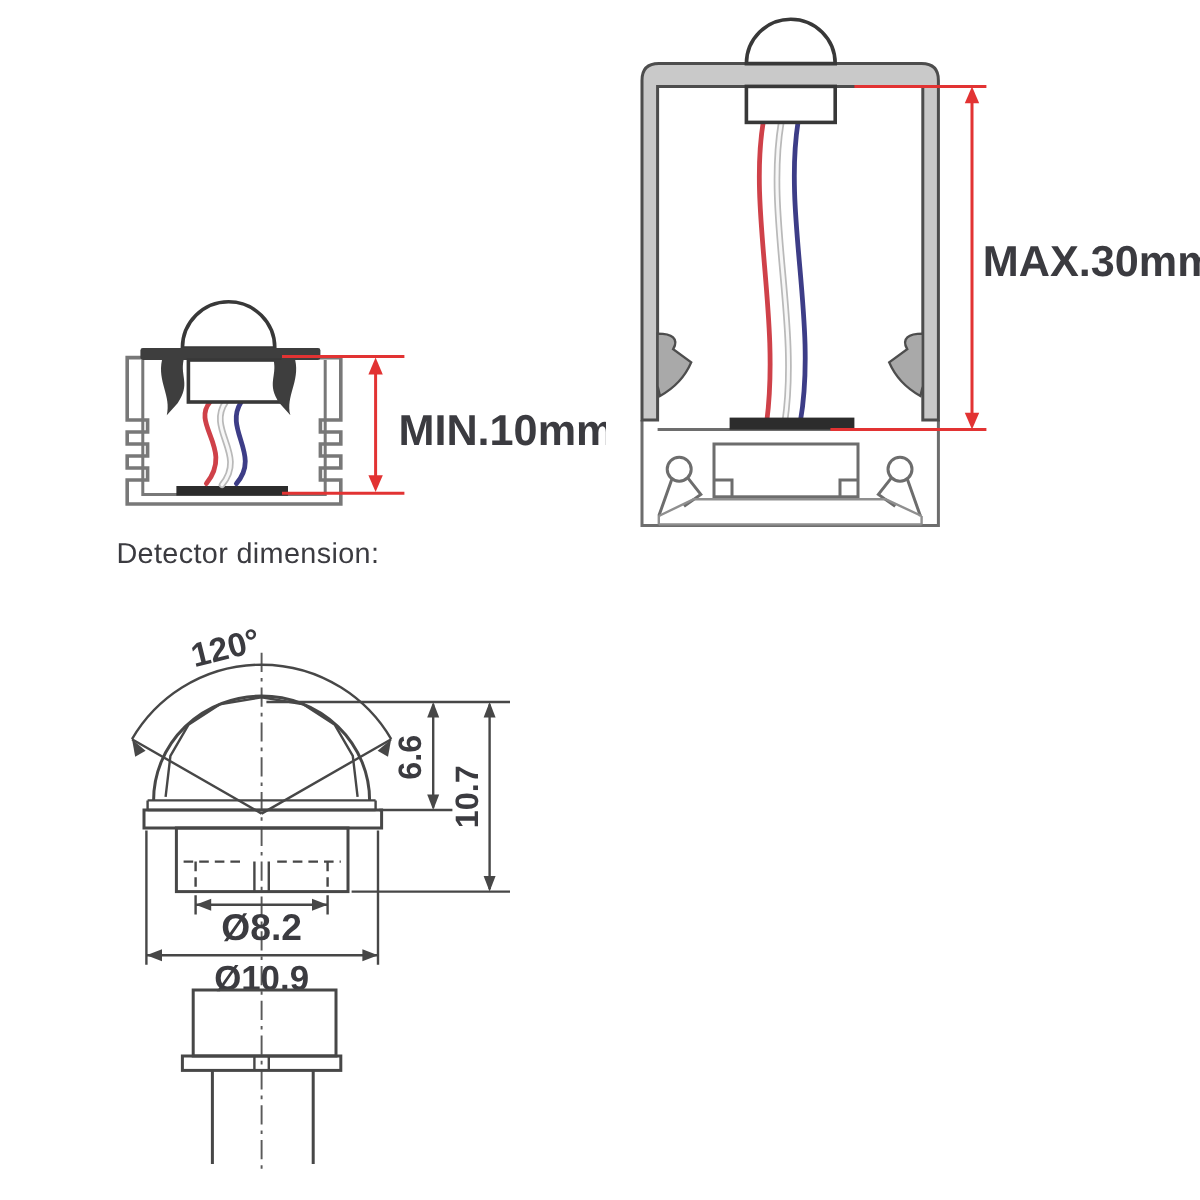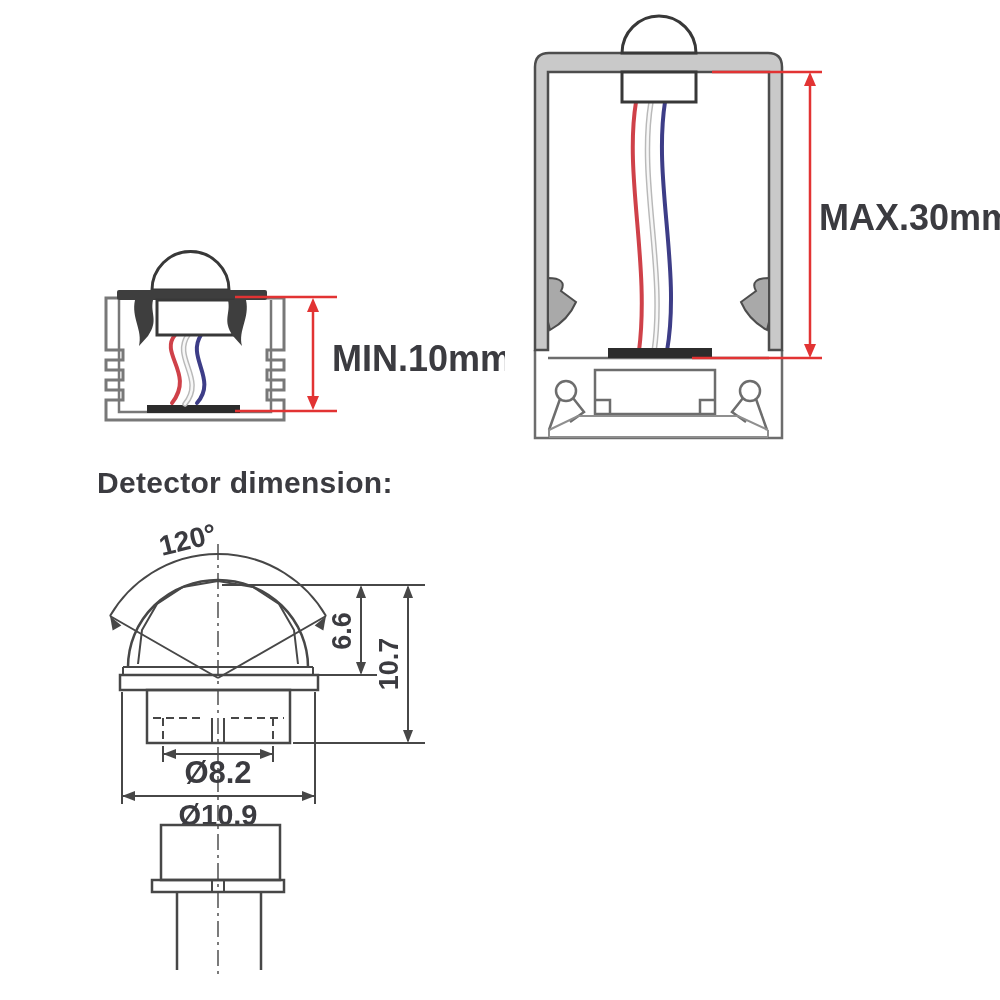--- a/index.html
+++ b/index.html
@@ -5,22 +5,22 @@
   html,body{margin:0;padding:0;}
   body{
     width:1000px;height:1000px;position:relative;background:#ffffff;
     font-family:"Liberation Sans",sans-serif;overflow:hidden;
   }
   .fig{position:absolute;}
   .fig-min{left:85px;top:240px;}
   .fig-max{left:500px;top:10px;}
   .fig-det{left:85px;top:520px;}
   .heading{
-    position:absolute;left:97px;top:466px;
-    font-size:30px;font-weight:700;color:var(--c-ink,#3b3b40);
+    position:absolute;left:97px;top:448px;
+    font-size:24px;font-weight:400;color:var(--c-ink,#3b3b40);
     letter-spacing:0.3px;
   }
   svg text{
     font-family:"Liberation Sans",sans-serif;
     font-weight:bold;
     fill:var(--c-ink,#3b3b40);
   }
   .dline{stroke:var(--c-line,#474747);fill:none;stroke-width:2;}
   .dthick{stroke:var(--c-line,#474747);fill:none;stroke-width:2.5;}
   .ddash{stroke:var(--c-line,#474747);fill:none;stroke-width:2;stroke-dasharray:8 5;}

